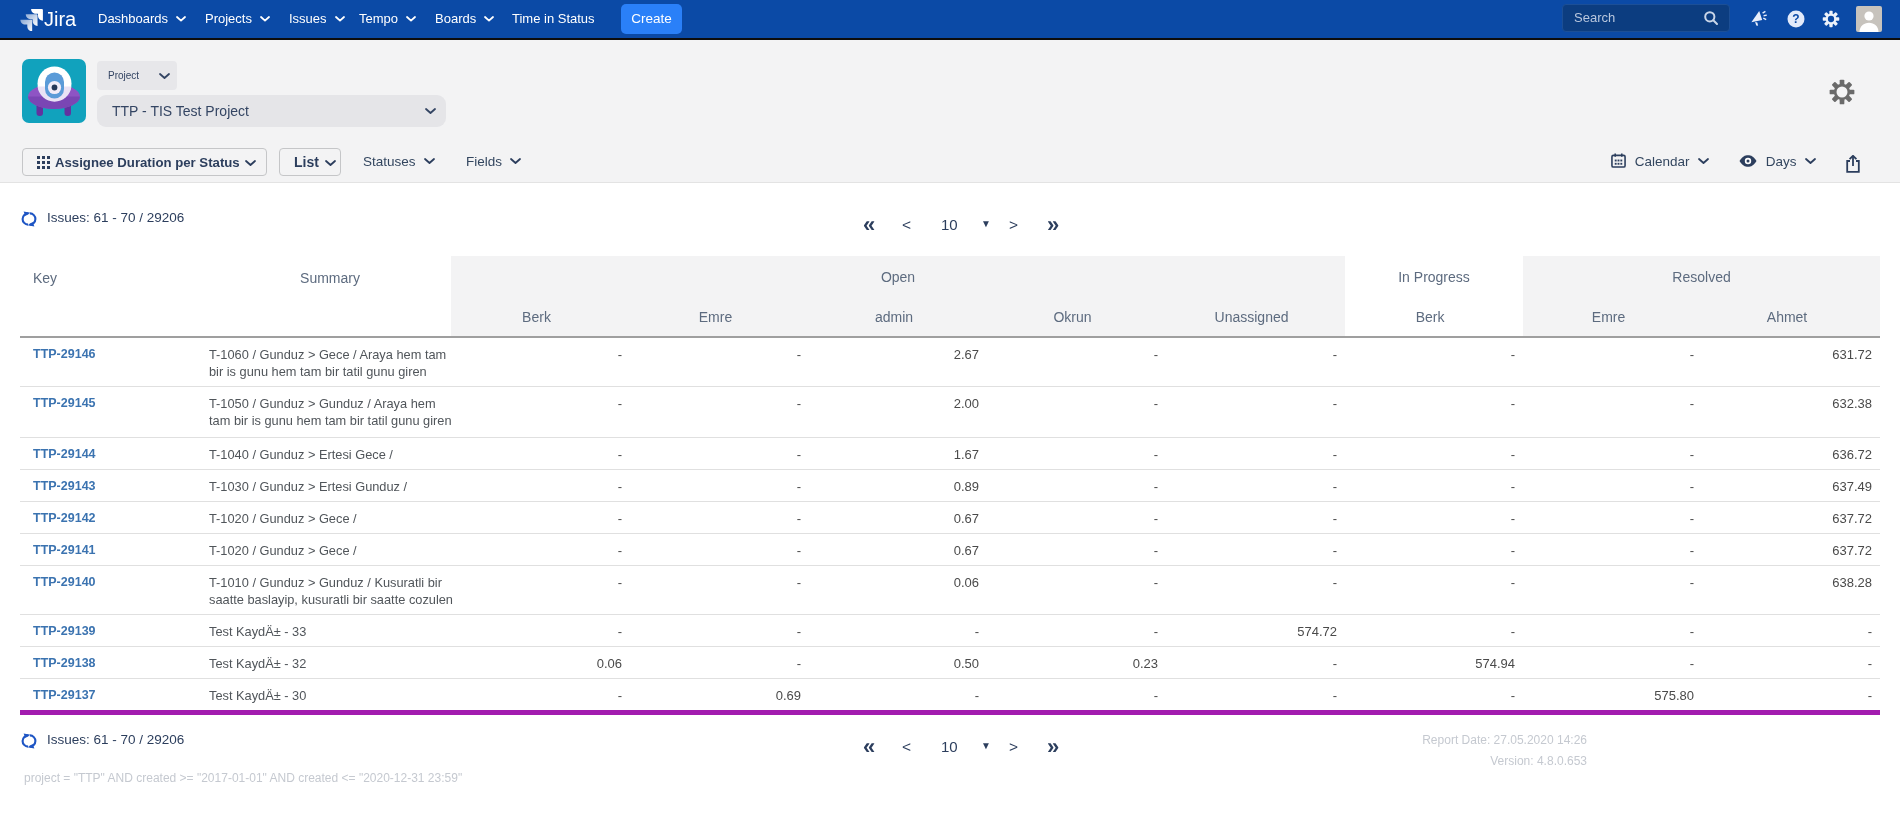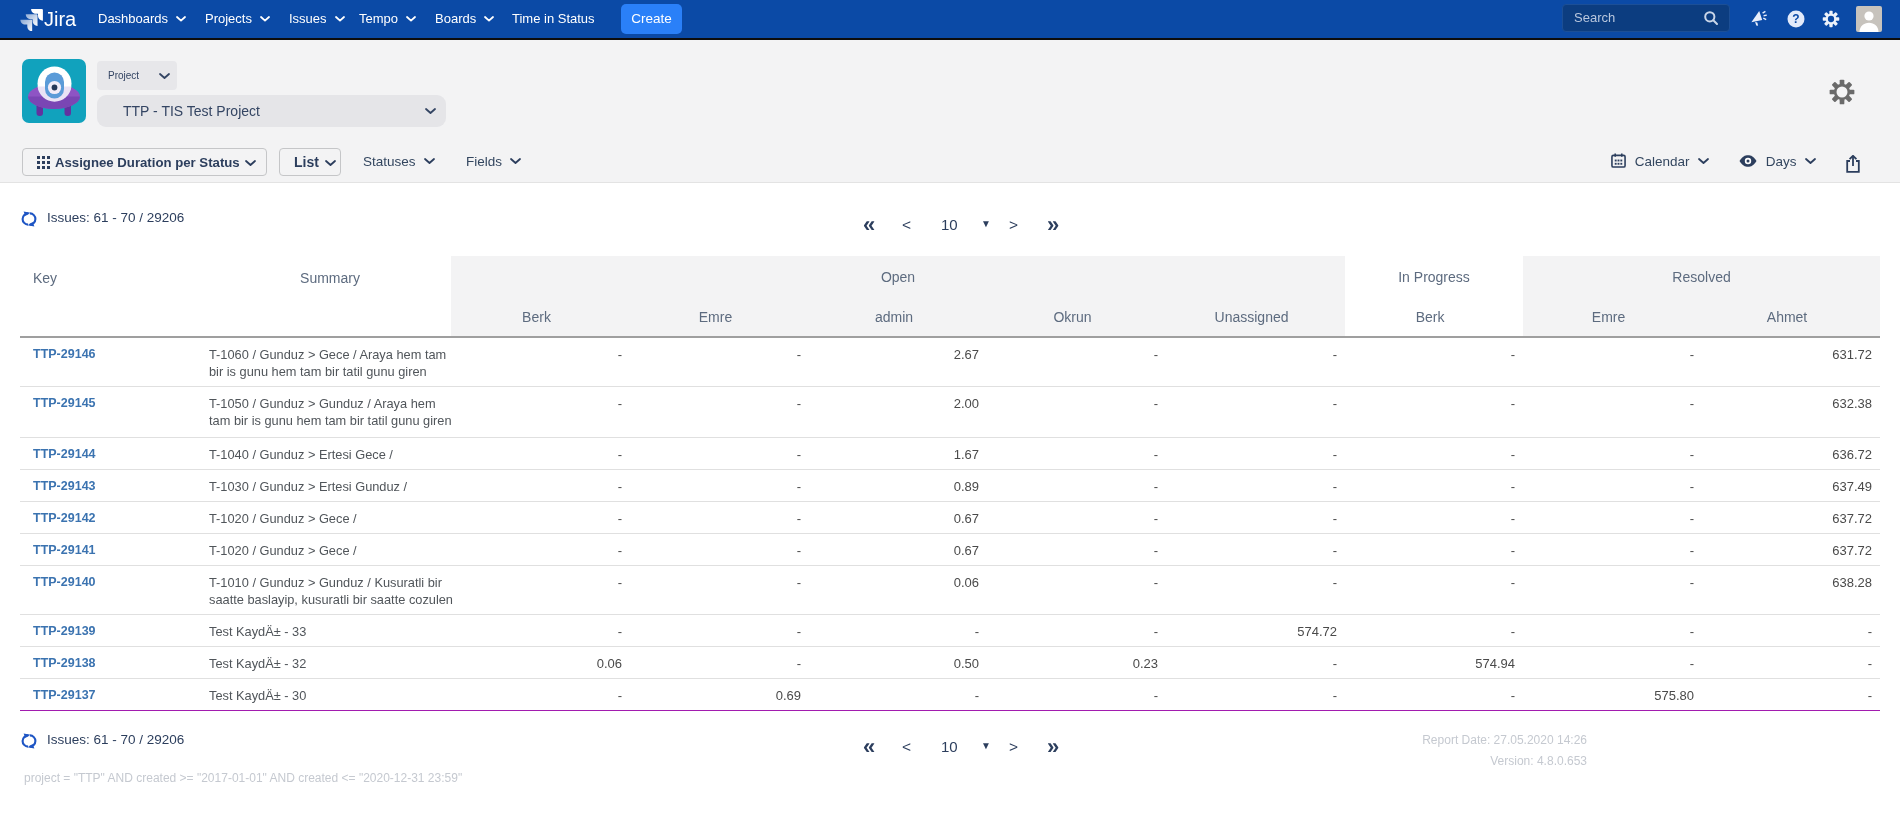--- a/index.html
+++ b/index.html
@@ -8,21 +8,21 @@
 
 #nav { position:absolute; left:0; top:0; width:1900px; height:40px; background:#0b4aa6; border-bottom:2px solid #0d0d0d; }
 .navitem { position:absolute; top:0; height:38px; line-height:38px; color:#fff; font-size:13px; white-space:nowrap; }
 .nchev { display:inline-block; margin-left:8px; vertical-align:middle; margin-top:-2px; }
 #createbtn { position:absolute; left:621px; top:4px; width:61px; height:30px; background:#2a80f8; border-radius:5px; color:#fff; font-size:13.5px; font-weight:normal; text-align:center; line-height:30px; }
 #searchbox { position:absolute; left:1562px; top:4px; width:168px; height:28px; background:#0c3d80; border:1px solid #1c4f96; border-radius:4px; color:#b9c7dd; font-size:13px; line-height:26px; padding-left:11px; }
 
 #sect { position:absolute; left:0; top:40px; width:1900px; height:143px; background:#f3f3f4; border-bottom:1px solid #e3e3e3; }
 #avatar { position:absolute; left:22px; top:19px; }
 #projbtn { position:absolute; left:97px; top:21px; width:80px; height:29px; background:#e7e7ea; border-radius:4px; color:#344563; font-size:10px; line-height:29px; padding-left:11px; }
-#projsel { position:absolute; left:97px; top:55px; width:349px; height:32px; background:#e5e5e8; border-radius:9px; color:#344563; font-size:14px; line-height:32px; padding-left:26px; }
+#projsel { position:absolute; left:97px; top:55px; width:349px; height:32px; background:#e5e5e8; border-radius:9px; color:#344563; font-size:14px; line-height:32px; padding-left:15px; }
 
 .tbtn { position:absolute; top:108px; height:28px; border:1px solid #c5c6c8; border-radius:4px; color:#2c3e5d; font-weight:bold; font-size:14px; line-height:26px; white-space:nowrap; }
 .tlabel { position:absolute; top:108px; height:28px; line-height:28px; color:#33465f; font-size:13.5px; white-space:nowrap; }
 
 #content { position:absolute; left:0; top:184px; width:1606px; height:630px; background:#fff; }
 .issline { position:absolute; color:#2c3e5d; font-size:13.5px; white-space:nowrap; }
 .pag { position:absolute; color:#2c3e5d; white-space:nowrap; }
 
 #tbl { position:absolute; left:20px; top:72px; width:1860px; border-collapse:collapse; table-layout:fixed; }
 #tbl th { font-weight:normal; color:#5d6b7f; font-size:14px; }
@@ -394,21 +394,21 @@
           <td class="sum">Test KaydÄ± - 32</td>
           <td class="val">0.06</td>
           <td class="val">-</td>
           <td class="val">0.50</td>
           <td class="val">0.23</td>
           <td class="val">-</td>
           <td class="val">574.94</td>
           <td class="val">-</td>
           <td class="val">-</td>
         </tr>
-      <tr style="border-bottom:1px solid #a21caf">
+      <tr style="border-bottom:5px solid #a21caf">
           <td class="key">TTP-29137</td>
           <td class="sum">Test KaydÄ± - 30</td>
           <td class="val">-</td>
           <td class="val">0.69</td>
           <td class="val">-</td>
           <td class="val">-</td>
           <td class="val">-</td>
           <td class="val">-</td>
           <td class="val">575.80</td>
           <td class="val">-</td>

